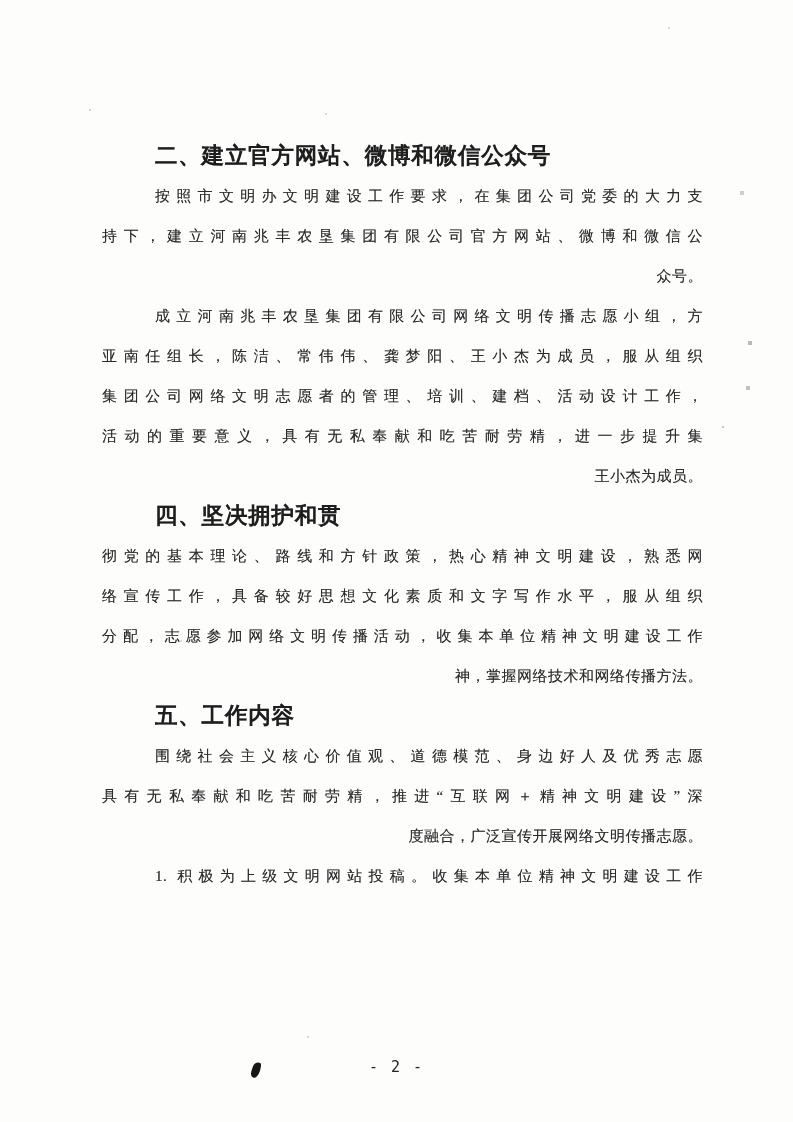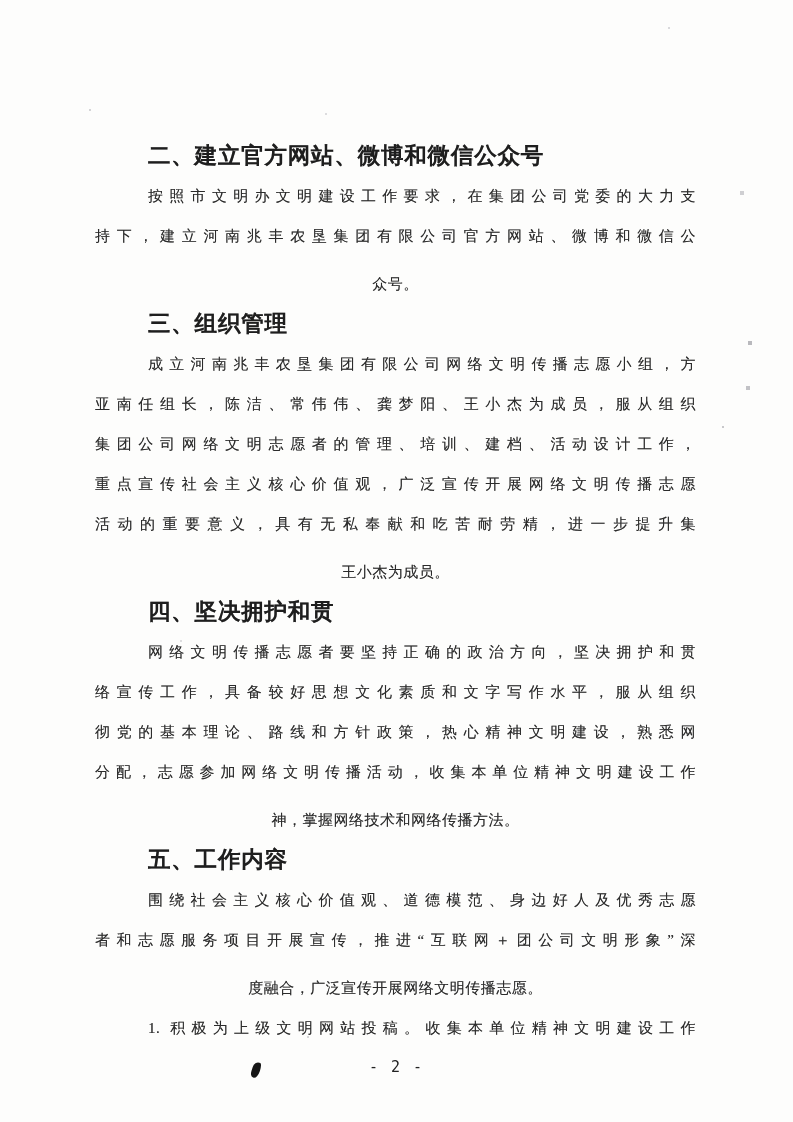--- a/index.html
+++ b/index.html
@@ -11,21 +11,21 @@
     position: relative;
     width: 793px;
     height: 1122px;
     background: #fdfdfc;
     overflow: hidden;
     font-family: "Liberation Serif", "DejaVu Serif", serif;
     color: #2b2b2b;
   }
   .content {
     position: absolute;
-    left: 95px;
+    left: 102px;
     top: 136px;
     width: 601px;
   }
   .line {
     height: 40px;
     line-height: 40px;
     font-size: 15px;
     white-space: nowrap;
     overflow: visible;
     letter-spacing: 0.5px;
@@ -43,22 +43,21 @@
   .line.fi {
     white-space: normal;
     padding-left: 53px;
     width: 548px;
     text-align: justify;
     text-align-last: justify;
     word-break: break-all;
   }
   
   .line.la {
-    text-align: center;
-    margin-top: 8px;
+    text-align: right;
   }
   
   .line.h {
     padding-left: 53px;
     font-family: "Liberation Sans", "DejaVu Sans", sans-serif;
     font-weight: 700;
     font-size: 22.5px;
     color: #1e1e1e;
     letter-spacing: 0.8px;
     text-shadow: 0 0 0.5px rgba(20,20,20,0.5);
@@ -106,36 +105,33 @@
 </head>
 <body>
 
 <div class="page">
 
   <div class="content">
     <div class="line h">二、建立官方网站、微博和微信公众号</div>
     <div class="line fi">按照市文明办文明建设工作要求，在集团公司党委的大力支</div>
     <div class="line fu">持下，建立河南兆丰农垦集团有限公司官方网站、微博和微信公</div>
     <div class="line la">众号。</div>
-    <div class="line h">三、组织管理</div>
     <div class="line fi">成立河南兆丰农垦集团有限公司网络文明传播志愿小组，方</div>
     <div class="line fu">亚南任组长，陈洁、常伟伟、龚梦阳、王小杰为成员，服从组织</div>
     <div class="line fu">集团公司网络文明志愿者的管理、培训、建档、活动设计工作，</div>
-    <div class="line fu">重点宣传社会主义核心价值观，广泛宣传开展网络文明传播志愿</div>
     <div class="line fu">活动的重要意义，具有无私奉献和吃苦耐劳精，进一步提升集</div>
     <div class="line la">王小杰为成员。</div>
     <div class="line h">四、坚决拥护和贯</div>
-    <div class="line fi">网络文明传播志愿者要坚持正确的政治方向，坚决拥护和贯</div>
+    <div class="line fu">彻党的基本理论、路线和方针政策，热心精神文明建设，熟悉网</div>
     <div class="line fu">络宣传工作，具备较好思想文化素质和文字写作水平，服从组织</div>
-    <div class="line fu">彻党的基本理论、路线和方针政策，热心精神文明建设，熟悉网</div>
     <div class="line fu">分配，志愿参加网络文明传播活动，收集本单位精神文明建设工作</div>
     <div class="line la">神，掌握网络技术和网络传播方法。</div>
     <div class="line h">五、工作内容</div>
     <div class="line fi">围绕社会主义核心价值观、道德模范、身边好人及优秀志愿</div>
-    <div class="line fu">者和志愿服务项目开展宣传，推进“互联网＋团公司文明形象”深</div>
+    <div class="line fu">具有无私奉献和吃苦耐劳精，推进“互联网＋精神文明建设”深</div>
     <div class="line la">度融合，广泛宣传开展网络文明传播志愿。</div>
     <div class="line fi">1. 积极为上级文明网站投稿。收集本单位精神文明建设工作</div>
   </div>
 
   <span class="ink-blot"></span>
 
   <div class="footer">- 2 -</div>
 
   <span class="specks"></span>
 

